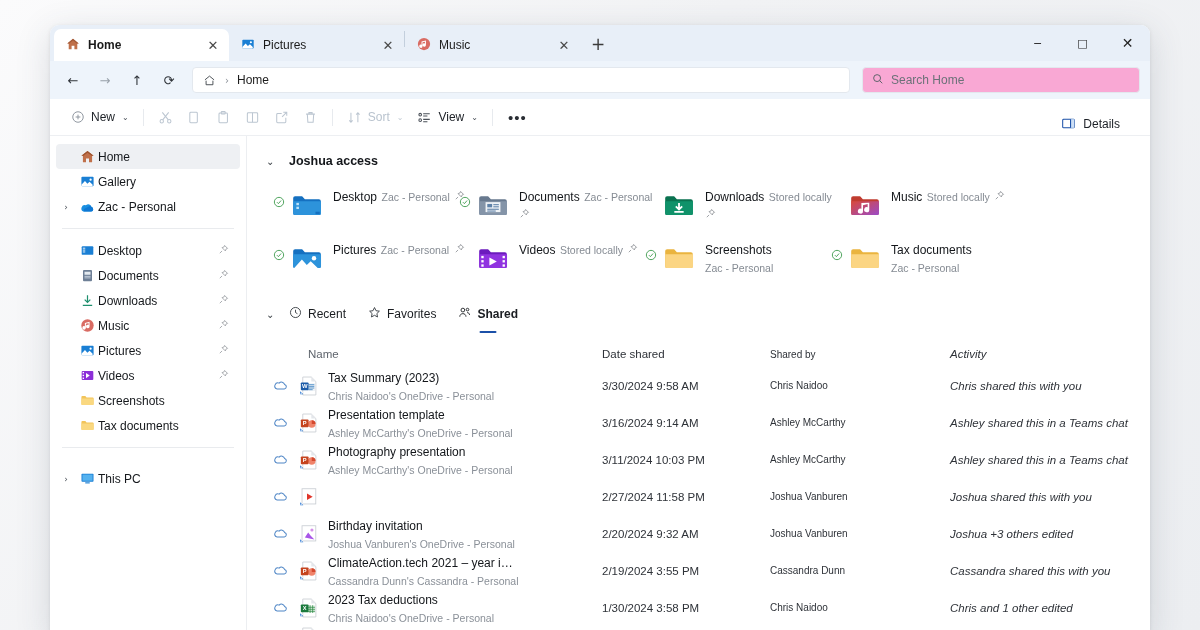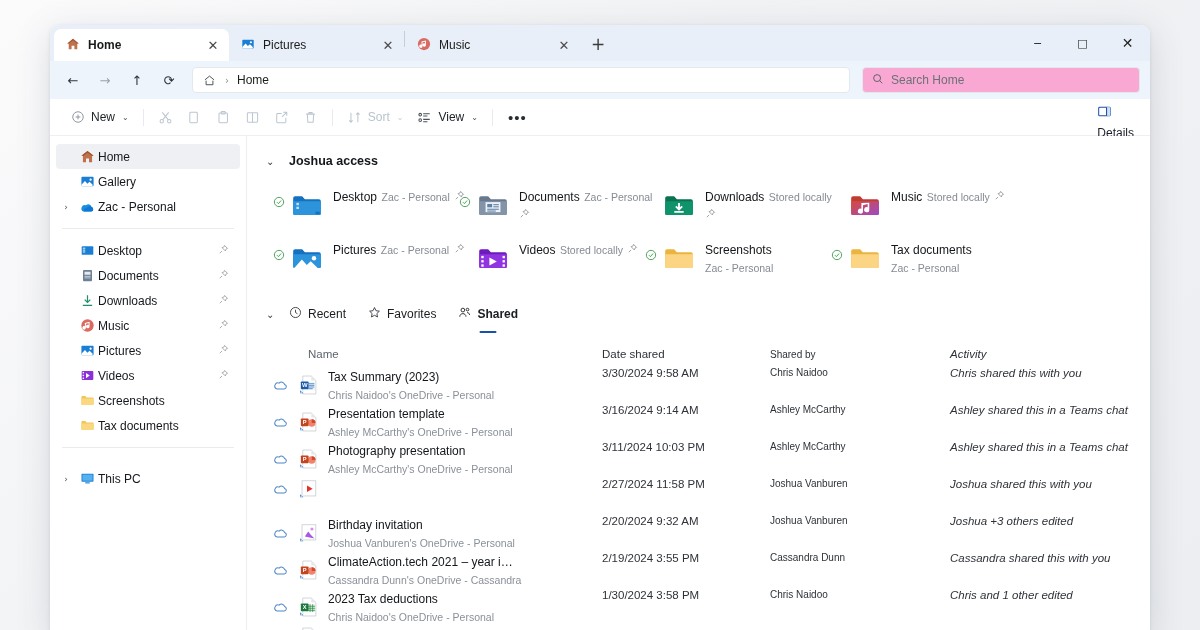--- a/index.html
+++ b/index.html
@@ -112,40 +112,39 @@
     font-family: "Liberation Sans", sans-serif; font-size: 12px;
     color: #3c4147; width: 100%;
   }
   #searchbox input::placeholder { color: #6b7178; }
 
   
   #commandbar {
     height: 37px; flex: 0 0 37px;
     background: #ffffff;
     display: flex; align-items: center;
-    padding: 0 8px 0 14px;
+    padding: 0 22px 0 14px;
     border-bottom: 1px solid #edeff2;
   }
   .cmd {
     height: 27px; border-radius: 4px;
     display: flex; align-items: center; gap: 6px;
     padding: 0 7px; font-size: 12px; color: #20242a;
   }
   .cmd.disabled { color: #b9c3ce; }
   .cmd-icon { display: flex; align-items: center; justify-content: center; }
   .caret { font-size: 8px; color: #4a5058; font-family:"DejaVu Sans",sans-serif; margin-left:1px;}
   .cmd.disabled .caret { color: #c2cad4; }
   .cmd-divider { width: 1px; height: 17px; background: #e7eaee; margin: 0 7px; }
   .cmd-ellipsis { font-size: 15px; letter-spacing: 1px; color: #2a2e34; padding: 0 8px; }
   #detailsbtn {
     margin-left: auto;
-    display: flex; align-items: flex-start; gap: 7px;
+    display: flex; align-items: flex-end; gap: 7px;
     font-size: 12px; color: #1c2026; padding: 0 8px; height: 27px;
     border-radius: 4px;
-    flex-direction: column;
   }
 
   
   #body { flex: 1 1 auto; display: flex; min-height: 0; }
 
   
   #sidebar {
     width: 197px; flex: 0 0 197px;
     background: #ffffff;
     border-right: 1px solid #eceef1;
@@ -230,21 +229,21 @@
     width: 17px; height: 2.5px; border-radius: 2px; background: #1b50a8;
   }
 
   
   #filetable { margin-top: 10px; padding-left: 6px; }
   .fh-row {
     display: flex; align-items: center;
     height: 26px; font-size: 11.5px; color: #5e646c;
   }
   .frow {
-    display: flex; align-items: flex-start;
+    display: flex; align-items: center;
     height: 37px;
   }
   .c-name  { flex: 0 0 336px; display: flex; align-items: center; min-width: 0; }
   .c-date  { flex: 0 0 168px; font-size: 11.5px; color: #2e3238; }
   .c-by    { flex: 0 0 180px; font-size: 10px; color: #2e3238; }
   .c-act   { flex: 1 1 auto;  font-size: 11.5px; color: #2e3238; font-style: italic; }
   .fh-row .c-name { padding-left: 42px; }
   .cloud-ico { flex: 0 0 28px; display: flex; align-items: center; justify-content: center; }
   .ftype-ico { flex: 0 0 30px; display: flex; align-items: center; justify-content: center; }
   .fname-wrap { min-width: 0; padding-left: 4px; }
@@ -1015,21 +1014,21 @@
                   <circle cx="15" cy="13.2" r="4.1" fill="#f0836a"></circle>
                   <path d="M15 9.1a4.1 4.1 0 0 1 4.1 4.1H15z" fill="#d4492e"></path>
                   <rect x="3.1" y="8.2" width="8.4" height="8.4" rx=".9" fill="#c5441f"></rect>
                   <text x="7.3" y="14.5" font-size="6.2" fill="#fff" text-anchor="middle" font-family="Liberation Sans, sans-serif" font-weight="bold">P</text>
                   <path d="M2.4 17.6l3.4 3.4H2.4z" fill="#2b78d4"></path>
                   <path d="M5.4 18.3L3 20.7" stroke="#fff" stroke-width="1"></path>
                 </svg>
             </span>
             <span class="fname-wrap">
               <span class="fname">ClimateAction.tech 2021 – year i…</span>
-              <span class="fsub">Cassandra Dunn's OneDrive - Cassandra</span>
+              <span class="fsub">Cassandra Dunn's Cassandra - Personal</span>
             </span>
           </div>
           <div class="c-date">2/19/2024 3:55 PM</div>
           <div class="c-by">Cassandra Dunn</div>
           <div class="c-act">Cassandra shared this with you</div>
         </div>
 
         <div class="frow">
           <div class="c-name">
             <span class="cloud-ico">

